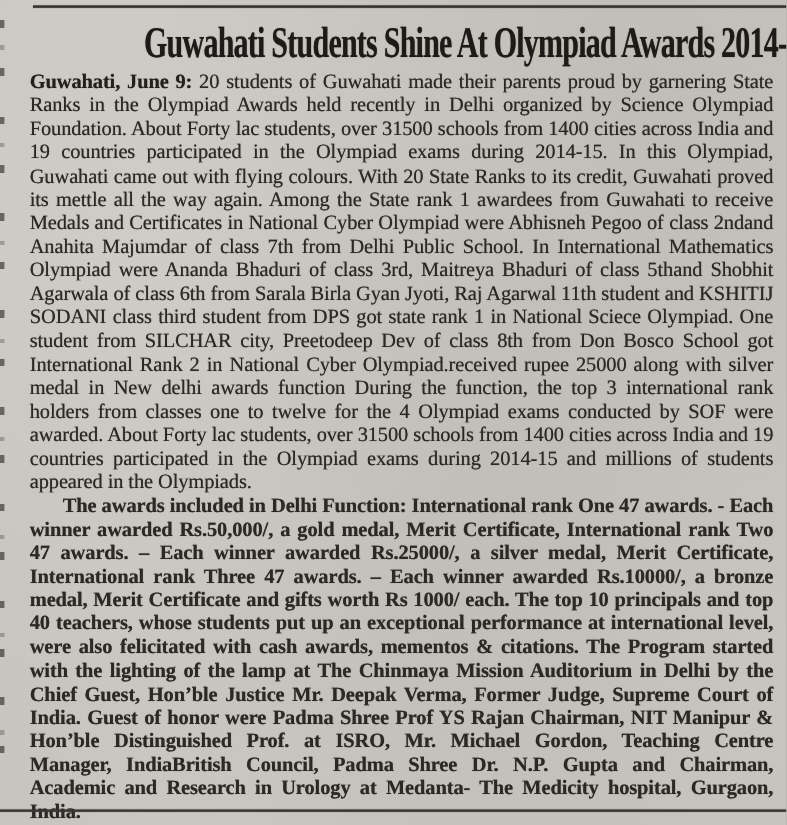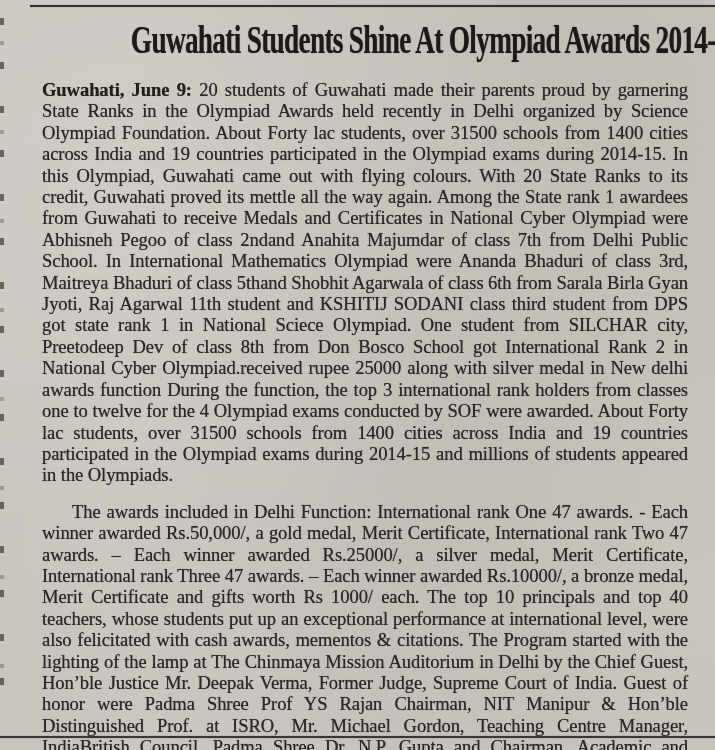--- a/index.html
+++ b/index.html
@@ -80,24 +80,25 @@
     left: 27px;
     width: 676px;
     font-size: 18.6px;
     line-height: 21.4px;
     text-align: justify;
     color: #2b2826;
     text-shadow: 0 0 0.7px rgba(35,31,28,0.70);
     letter-spacing: -0.1px;
   }
   .body-copy p {
-    margin: 15px;
+    margin: 0;
   }
   .para-2 {
     text-indent: 30px;
+    font-weight: bold;
   }
   .dateline {
     font-weight: bold;
     color: #232019;
   }
 </style>
 </head>
 <body>
 
 <div class="clipping">

